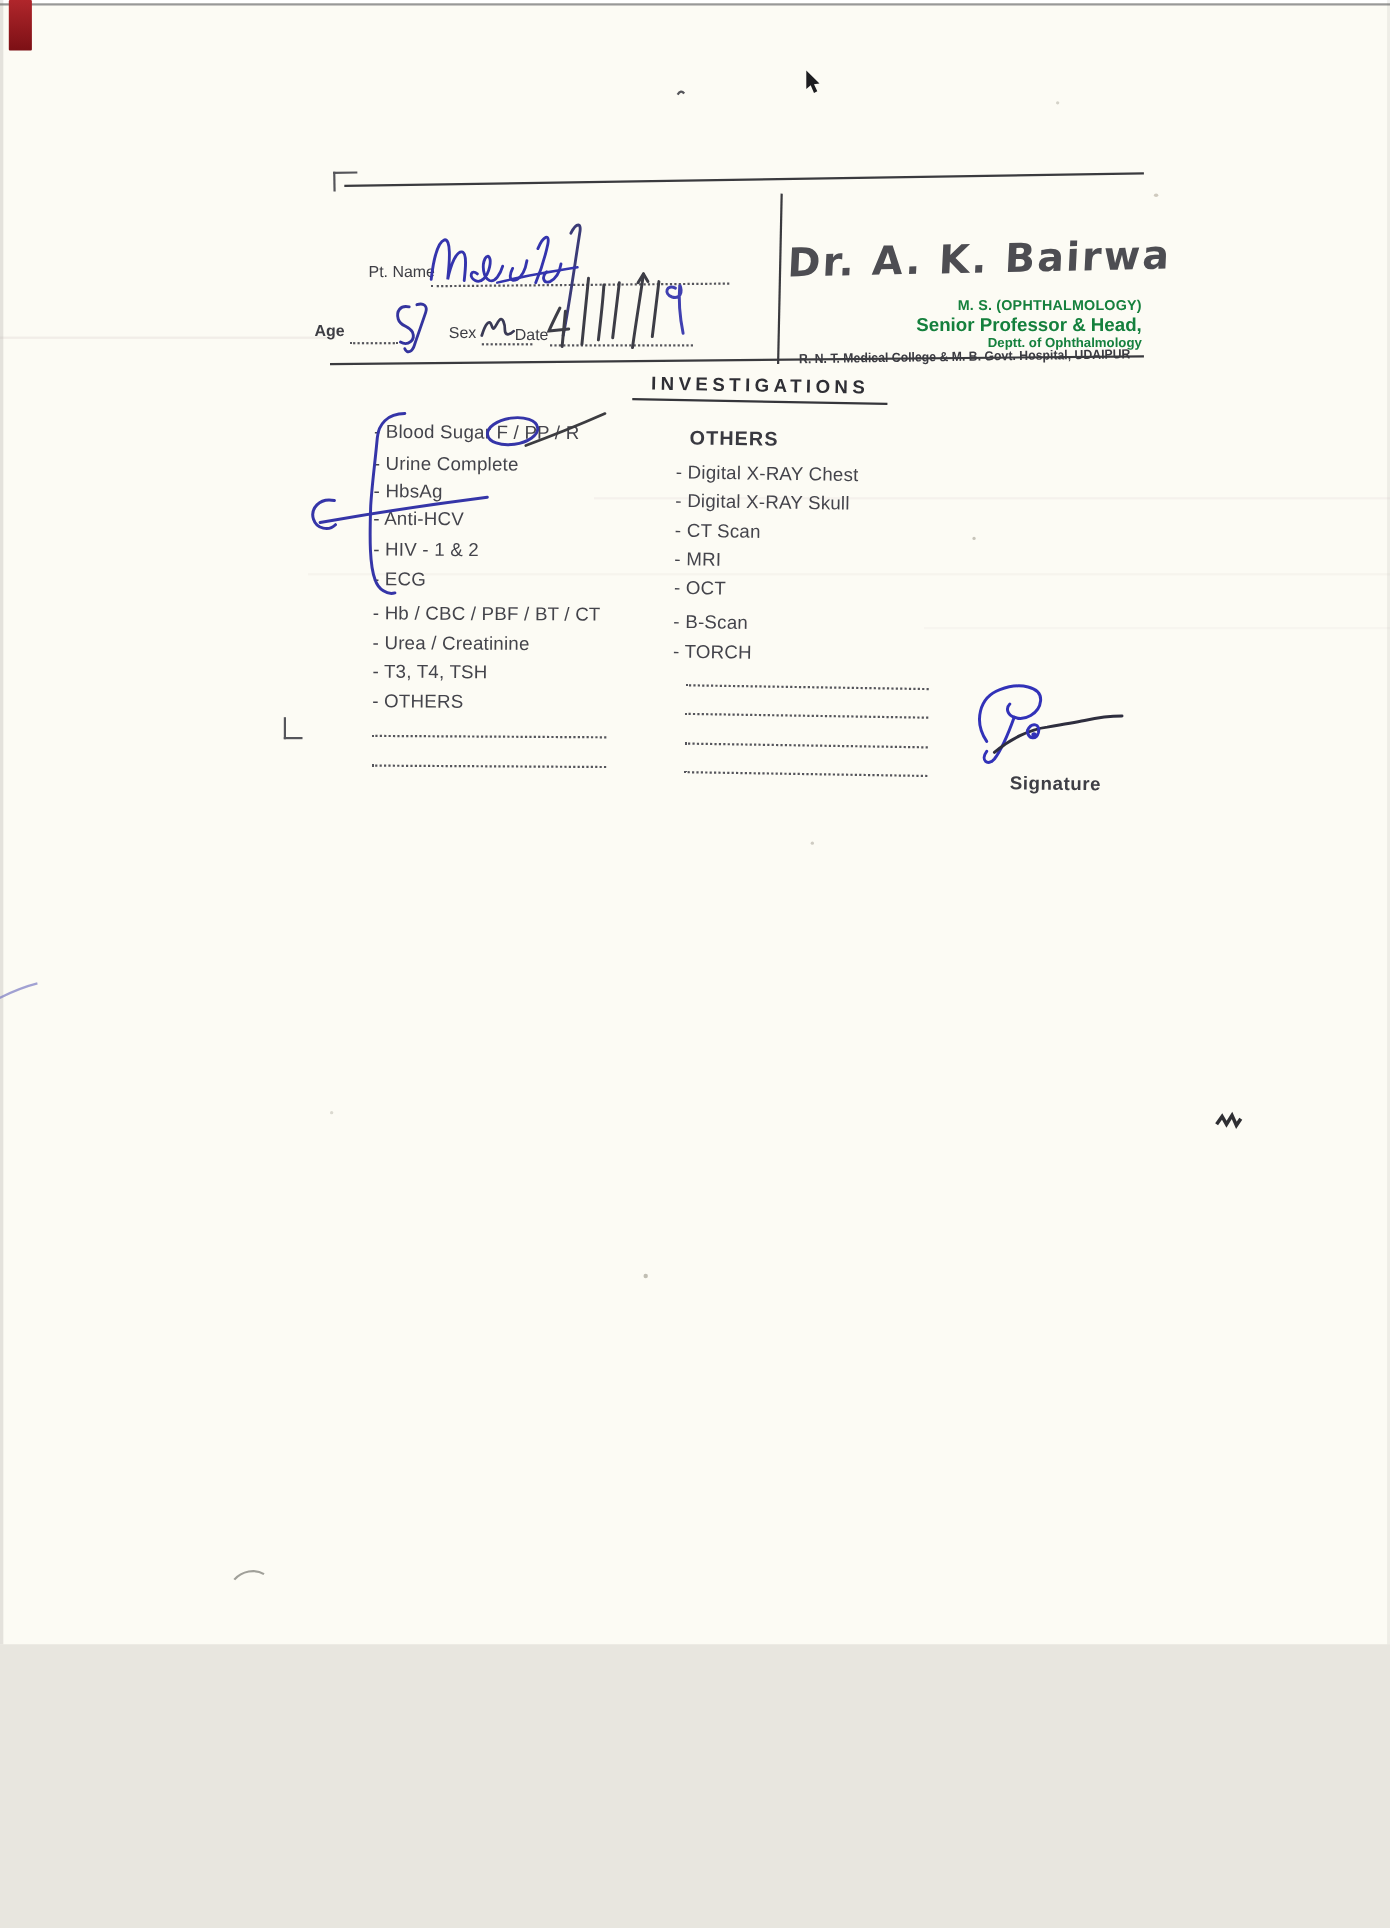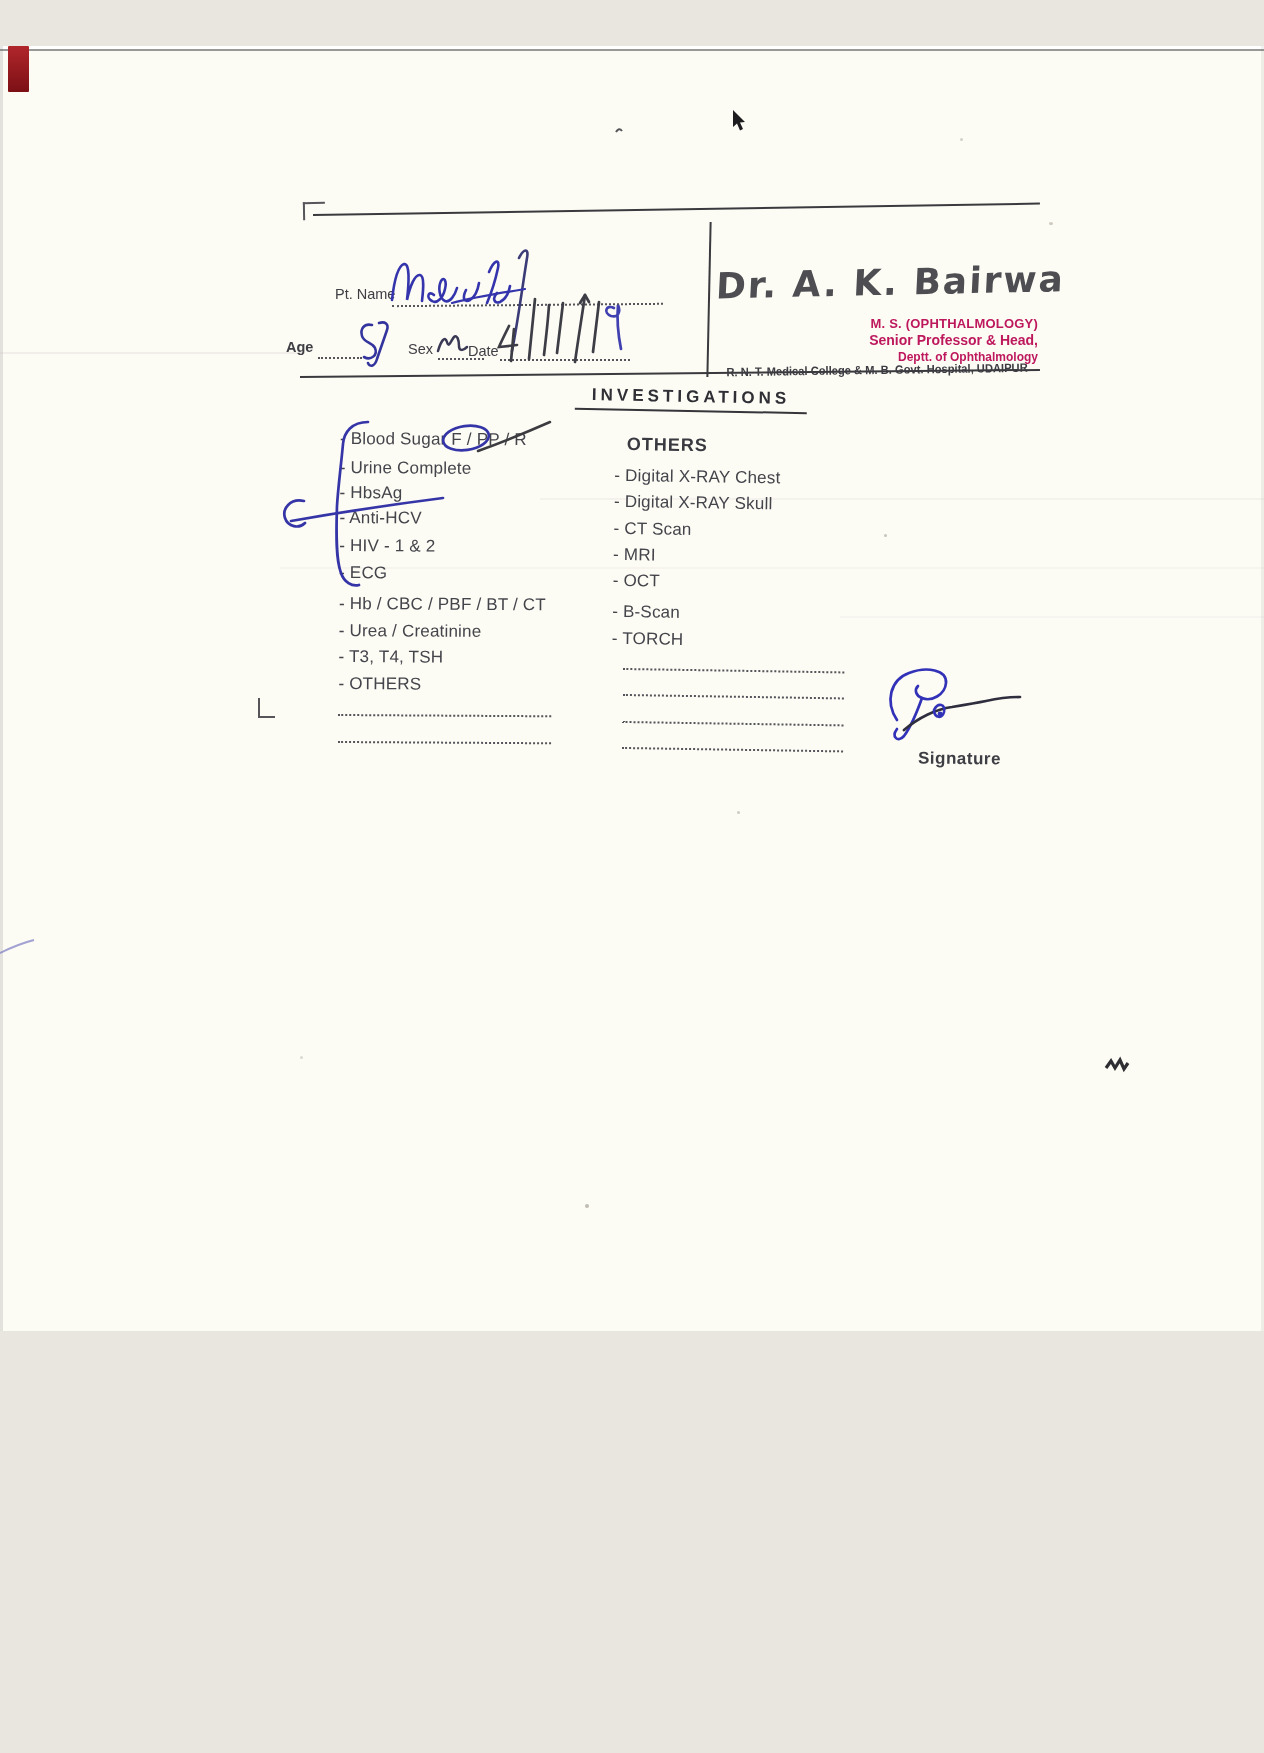--- a/index.html
+++ b/index.html
@@ -1,17 +1,17 @@
 <!DOCTYPE html>
 <html><head>
 <meta charset="utf-8">
 <style>
   html,body{margin:0;padding:0;background:#e8e6df;}
-  .page{position:relative;width:1264px;height:1285px;background:#fcfbf4;overflow:hidden;
-        font-family:"Liberation Sans","DejaVu Sans",sans-serif;margin-top:46px;}
+  .page{position:relative;width:1264px;height:1495px;background:#fcfbf4;overflow:hidden;
+        font-family:"Liberation Sans","DejaVu Sans",sans-serif;}
   
   .top-white{position:absolute;left:0;top:0;width:100%;height:3px;background:#ffffff;}
   .top-line{position:absolute;left:0;top:3px;width:100%;height:2px;background:#77777a;opacity:.75;}
   .left-edge{position:absolute;left:0;top:0;width:3px;height:100%;background:rgba(120,118,110,.18);}
   .right-edge{position:absolute;right:0;top:0;width:3px;height:100%;background:rgba(120,118,110,.10);}
   .red-corner{position:absolute;left:8px;top:0;width:21px;height:46px;border-radius:1px;
               background:linear-gradient(#b0262b,#7c1015);}
   
   .corner-tl{position:absolute;left:303px;top:156px;width:20px;height:16px;
              border-top:2px solid #55555a;border-left:2px solid #55555a;transform:rotate(-1deg);}
@@ -22,23 +22,23 @@
   .hdr-top{left:313px;top:168px;width:727px;height:2px;transform:rotate(-0.9deg);transform-origin:left center;}
   .hdr-bottom{left:300px;top:330px;width:740px;height:2px;transform:rotate(-0.55deg);transform-origin:left center;}
   .hdr-divider{left:708px;top:176px;width:2px;height:155px;transform:rotate(1.2deg);}
   
   .lbl{position:absolute;color:#3e3e44;font-size:14.5px;}
   .dotted{position:absolute;height:2px;border-bottom:2px dotted #54545a;}
   .doc-name{position:absolute;left:716px;top:216px;width:324px;text-align:center;
             font-family:"DejaVu Sans","Liberation Sans",sans-serif;font-weight:700;
             font-size:36px;letter-spacing:2px;color:#4d4d52;
             transform:rotate(-1.2deg) skewX(-4deg);white-space:nowrap;}
-  .doc-sub{position:absolute;right:226px;text-align:center;color:#be185d;white-space:nowrap;}
+  .doc-sub{position:absolute;right:226px;text-align:center;color:#15803d;white-space:nowrap;}
   .doc-ms{top:270px;font-size:13px;font-weight:700;letter-spacing:.2px;}
-  .doc-senior{top:286px;font-size:14px;font-weight:700;}
+  .doc-senior{top:286px;font-size:17px;font-weight:700;}
   .doc-dept{top:304px;font-size:12px;font-weight:700;}
   .doc-inst{position:absolute;left:714px;top:317px;width:326px;text-align:center;font-size:12px;
             font-weight:700;color:#3c3c42;white-space:nowrap;transform:scaleX(.93) rotate(-0.8deg);
             transform-origin:center;}
   .inv-title{position:absolute;left:575px;top:341px;width:232px;text-align:center;
              font-size:17px;font-weight:700;letter-spacing:4px;color:#2f2f35;
              border-bottom:2px solid #35353a;padding-bottom:3px;transform:rotate(1.1deg);}
   .list-item{position:absolute;font-size:17px;letter-spacing:.2px;color:#44444b;white-space:nowrap;}
   .left-list{position:absolute;left:0;top:0;width:100%;height:100%;transform:rotate(.35deg);transform-origin:340px 380px;}
   .right-list{position:absolute;left:0;top:0;width:100%;height:100%;transform:rotate(.9deg);transform-origin:627px 390px;}

